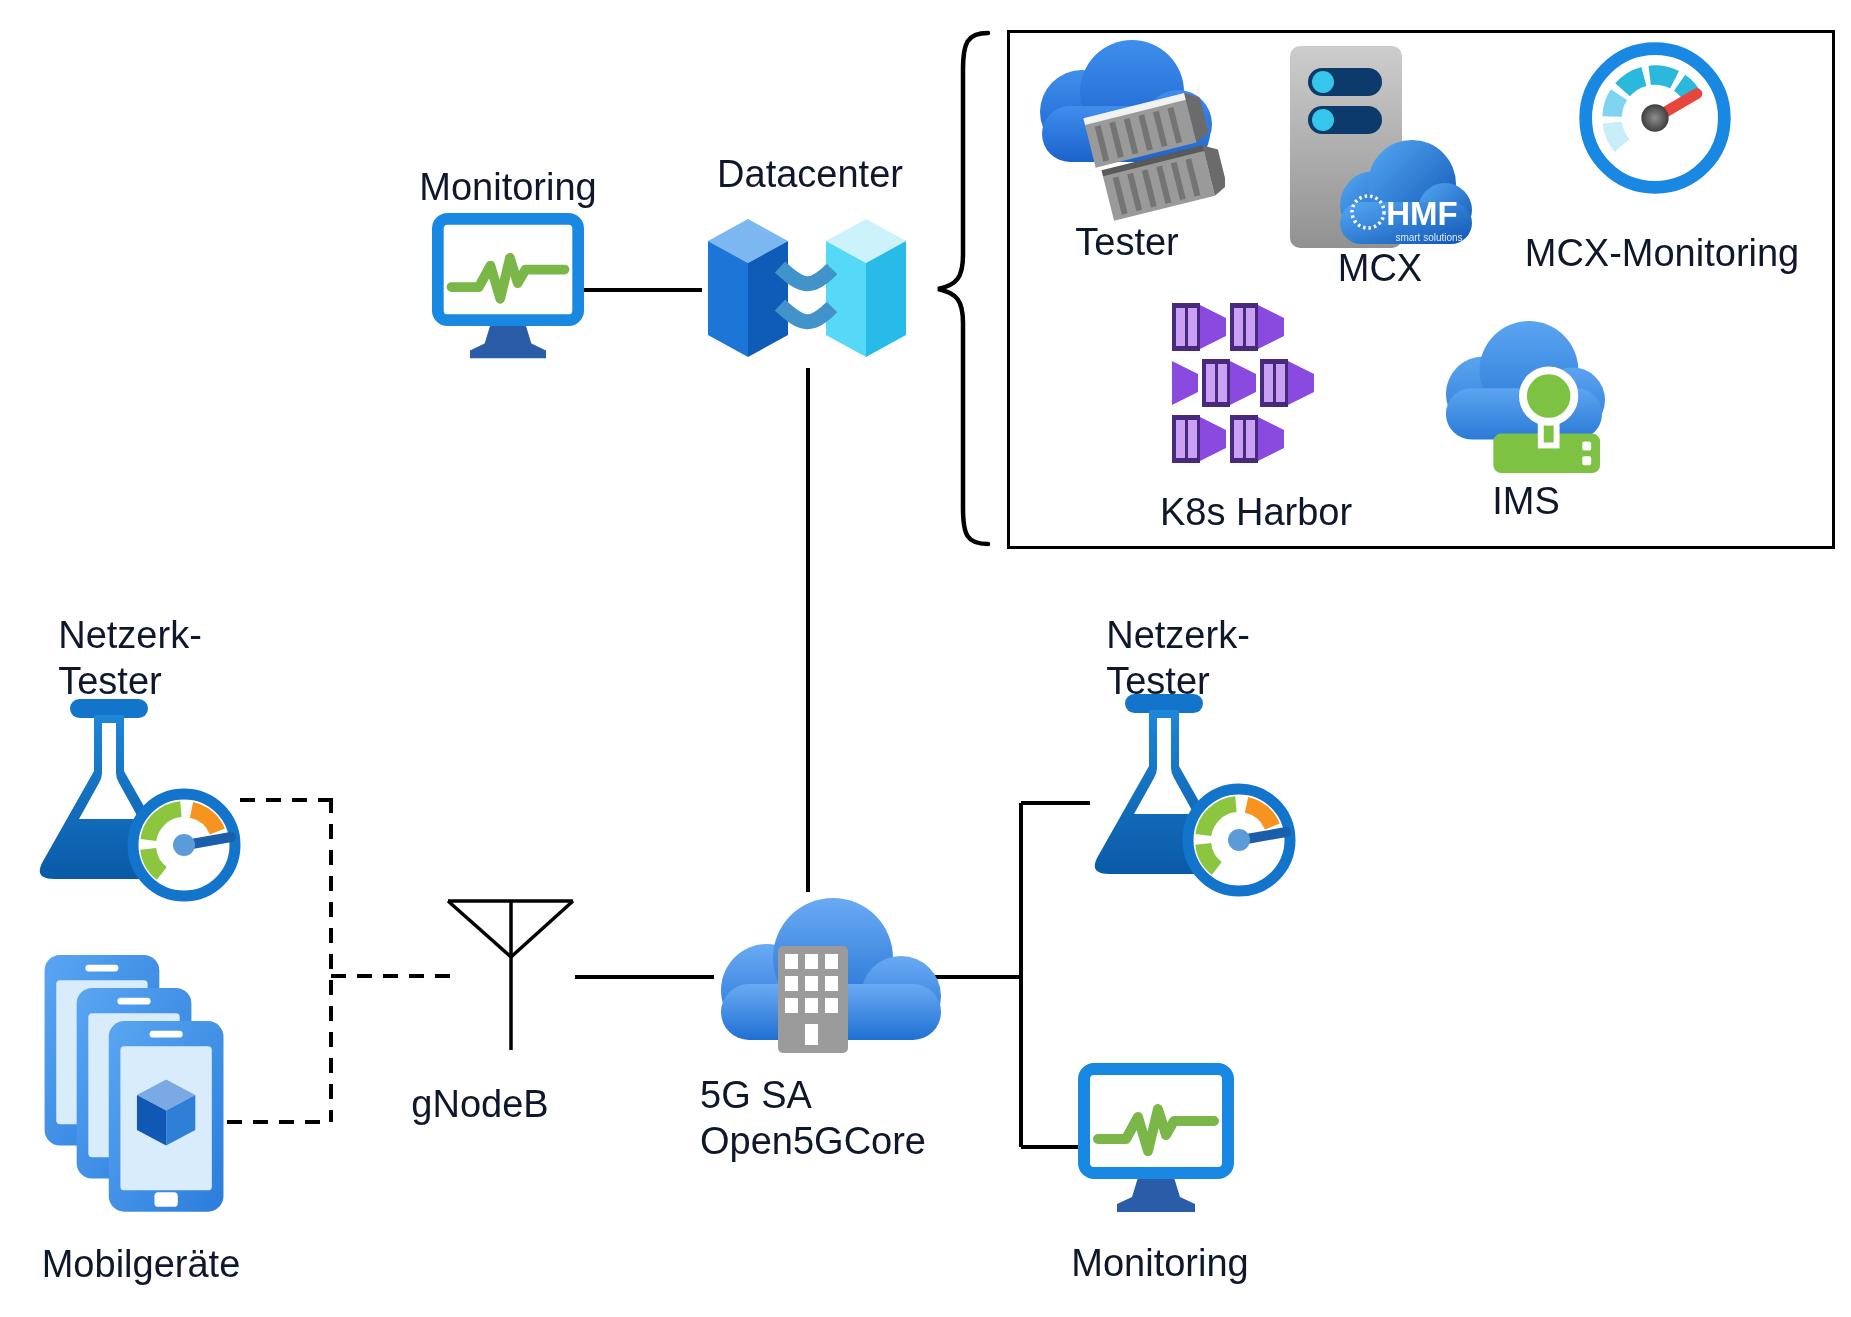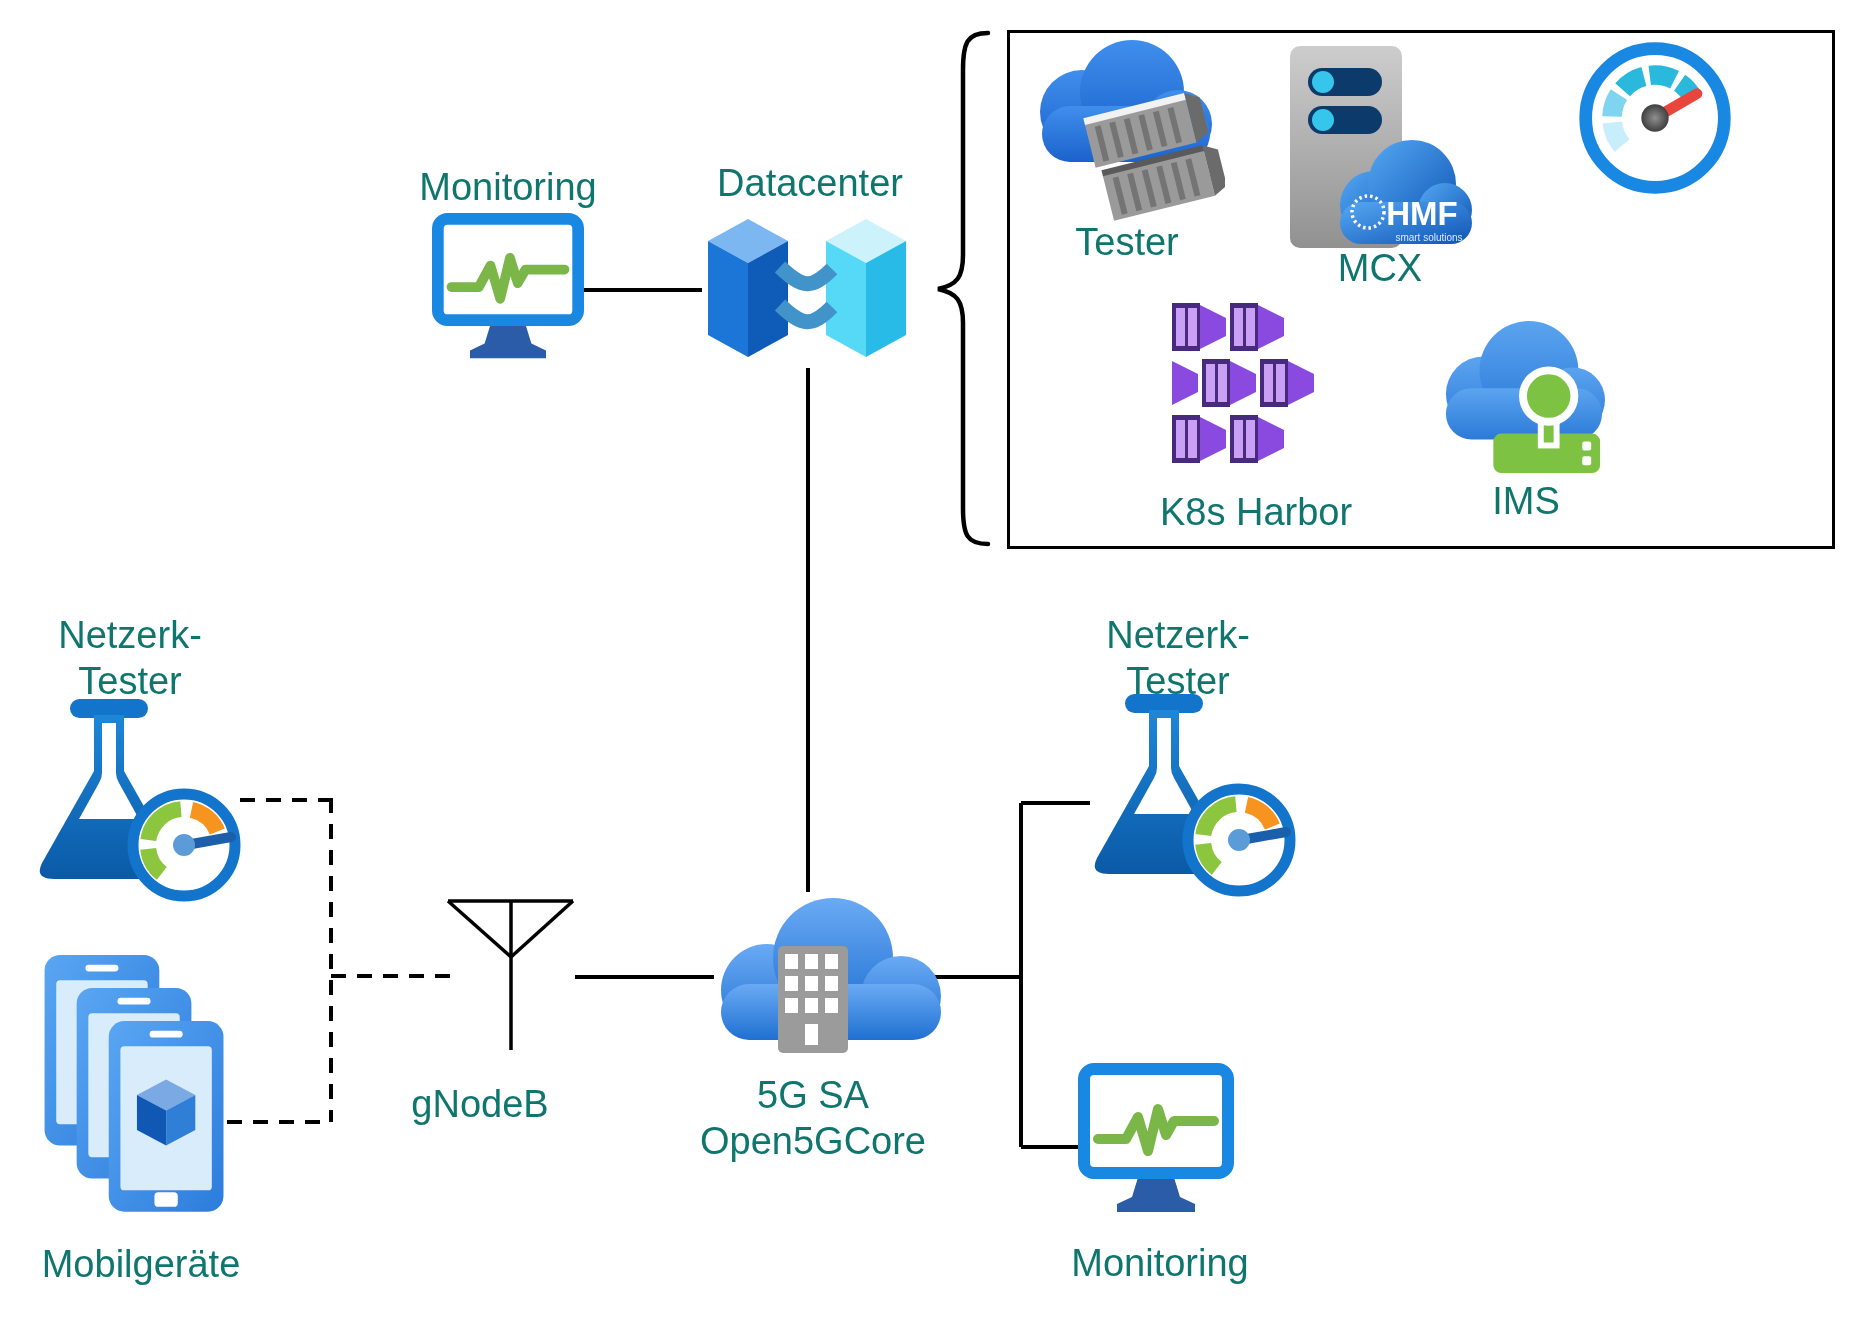--- a/index.html
+++ b/index.html
@@ -1,19 +1,19 @@
 <!DOCTYPE html>
 <html style="--accent-blue: #1888e2; --dark-blue: #2b5ca8; --pulse-green: #7ab648; --flask-blue: #0f6cc0; --k8s-purple: #7c3fd4; --gauge-orange: #f79420; --needle-red: #e8463c; --gauge-teal: #2ab8dc; --ims-lime: #7dc242; --line-black: #000000;"><head>
 <meta charset="utf-8">
 <style>
   html,body{margin:0;padding:0;background:#fff;}
   .canvas{position:relative;width:1851px;height:1317px;background:#fff;overflow:hidden;
           font-family:"Liberation Sans", sans-serif;color:#111;}
   .lbl{position:absolute;transform:translate(-50%,-50%);font-size:38px;line-height:46px;
-       text-align:center;white-space:nowrap;color:#0f766e;}
+       white-space:nowrap;color:#0f172a;}
   .icon{position:absolute;}
   .svcbox{position:absolute;left:1007px;top:30px;width:822px;height:513px;border:3px solid #000;background:#fff;}
   svg.overlay{position:absolute;left:0;top:0;width:1851px;height:1317px;pointer-events:none;}
   .defs{position:absolute;width:0;height:0;overflow:hidden;}
 </style>
 </head>
 <body>
 
 <div class="canvas">
 
@@ -93,33 +93,34 @@
       <line x1="448" y1="901" x2="511" y2="957"></line>
       <line x1="573" y1="901" x2="511" y2="957"></line>
       <line x1="511" y1="901" x2="511" y2="1050"></line>
     </g>
     <path d="M988,33 C967,33 963,43 963,70 L963,255 C963,277 957,285 938,289 C957,293 963,301 963,323 L963,508 C963,535 967,544 988,544" fill="none" stroke="#000" stroke-width="4.5" stroke-linecap="round"></path>
   </svg>
 
   <div class="svcbox"></div>
 
   <div class="lbl" style="left:508px;top:187px">Monitoring</div>
-  <div class="lbl" style="left:810px;top:183px">Datacenter</div>
+  <div class="lbl" style="left:810px;top:174px">Datacenter</div>
   <div class="lbl" style="left:130px;top:658px"><span>Netzerk-</span><br>
        <span>Tester</span></div>
   <div class="lbl" style="left:1178px;top:658px"><span>Netzerk-</span><br>
        <span>Tester</span></div>
   <div class="lbl" style="left:141px;top:1264px">Mobilgeräte</div>
   <div class="lbl" style="left:480px;top:1104px">gNodeB</div>
   <div class="lbl" style="left:813px;top:1118px"><span>5G SA</span><br>
        <span>Open5GCore</span></div>
   <div class="lbl" style="left:1160px;top:1263px">Monitoring</div>
 
   <div class="lbl" style="left:1127px;top:242px">Tester</div>
   <div class="lbl" style="left:1380px;top:268px">MCX</div>
+  <div class="lbl" style="left:1662px;top:253px">MCX-Monitoring</div>
   <div class="lbl" style="left:1256px;top:512px">K8s Harbor</div>
   <div class="lbl" style="left:1526px;top:501px">IMS</div>
 
   <svg class="icon" style="left:432px;top:213px" width="152" height="152" viewBox="0 0 156 156">
       <use href="#sym-monitor"></use>
     </svg>
 
   <svg class="icon" style="left:700px;top:205px" width="215" height="165" viewBox="0 0 215 165">
     <polygon points="8,36 48,14 88,36 48,58" fill="#7db7f2"></polygon>
     <polygon points="8,36 48,58 48,152 8,130" fill="#1b76d8"></polygon>

